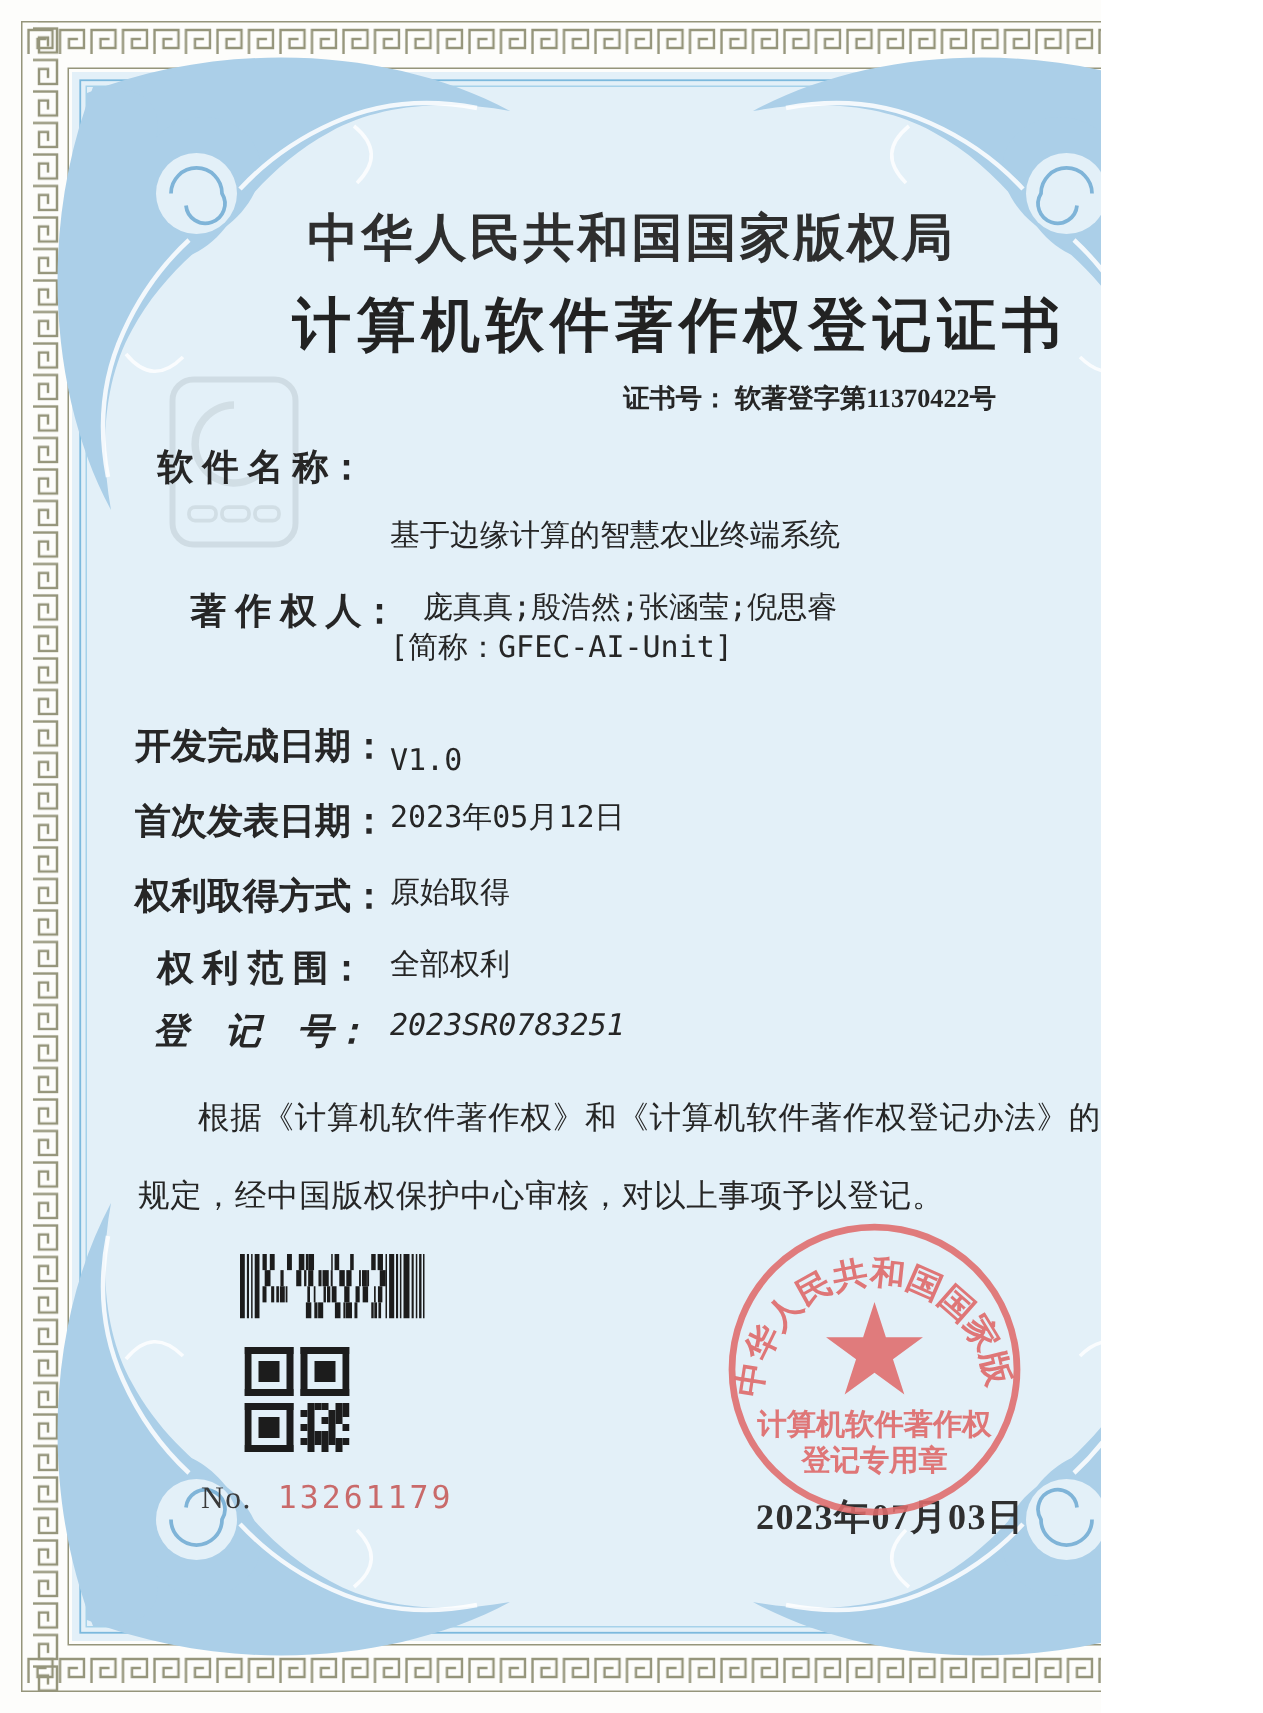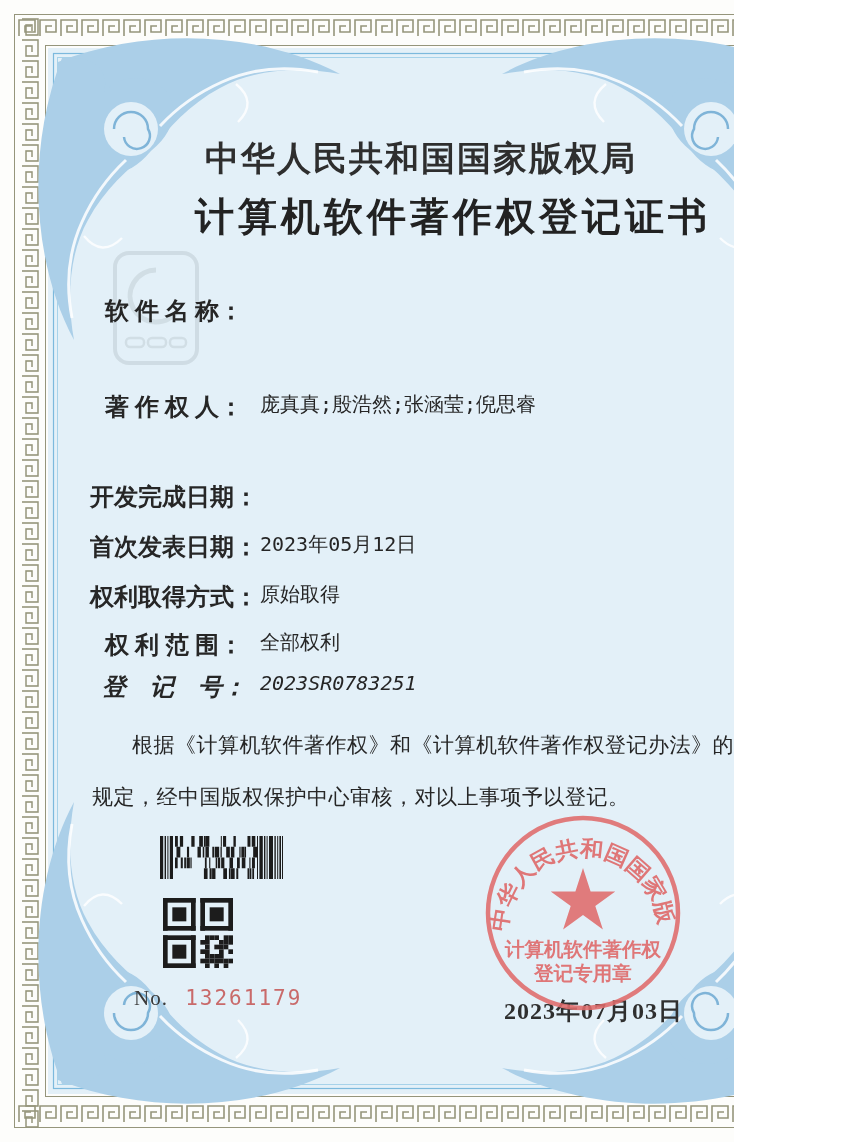--- a/index.html
+++ b/index.html
@@ -9,21 +9,21 @@
   }
   #border-art{position:absolute;left:0;top:0;z-index:0;}
   .content{position:absolute;z-index:2;white-space:nowrap;}
   .title1{top:136px;left:0;width:842px;text-align:center;font-size:34px;font-weight:600;letter-spacing:2px;color:#2e2e2e;}
   .title2{top:190px;left:0;width:842px;text-align:center;font-size:39px;font-weight:700;letter-spacing:4px;color:#222;padding-left:32px;}
   .certno{top:253px;right:70px;font-size:17.5px;font-weight:700;}
   .row{position:absolute;left:88px;display:flex;z-index:2;}
   .row .lbl{width:172px;font-size:24px;font-weight:700;flex:0 0 auto;white-space:pre;text-align:center;}
   .row .val{font-size:20px;font-family:"DejaVu Sans Mono",monospace;white-space:pre;}
   .val-lines div{line-height:27px;}
-  .r0{top:295px;}.r1{top:391px;}.r2{top:481px;}.r3{top:531px;}
+  .r0{top:295px;}.r1{top:391px;margin-left:22px;}.r2{top:481px;}.r3{top:531px;}
   .r4{top:581px;}.r5{top:629px;}.r6{top:671px;font-style:italic;}
   .stmt1{top:731px;left:132px;font-size:21px;letter-spacing:.5px;}
   .stmt2{top:783px;left:92px;font-size:21px;letter-spacing:.5px;}
   .serial{top:986px;left:134px;font-size:21px;}
   .serial .no-label{font-size:21px;color:#3a3a3a;letter-spacing:1px;}
   .serial .no-value{font-family:"DejaVu Sans Mono",monospace;color:#c96a6a;font-size:21px;letter-spacing:2px;margin-left:12px;}
   .issue-date{top:995px;left:504px;font-size:24px;font-weight:600;color:#2f2f2f;letter-spacing:1px;z-index:2;}
   #barcode{position:absolute;left:160px;top:836px;z-index:2;}
   #qrcode{position:absolute;left:163px;top:898px;z-index:2;}
   #stamp{position:absolute;left:470px;top:800px;z-index:3;opacity:.88;}
@@ -82,23 +82,32 @@
   <svg id="watermark" width="88" height="116" viewBox="0 0 88 116">
     <rect x="3" y="3" width="82" height="110" rx="14" fill="none" stroke="#b9c6cc" stroke-width="4"></rect>
     <path d="M44,20 a26,26 0 1 0 22,40" fill="none" stroke="#bcc9cf" stroke-width="5"></path>
     <rect x="14" y="88" width="18" height="9" rx="4" fill="none" stroke="#bcc9cf" stroke-width="2.5"></rect>
     <rect x="36" y="88" width="18" height="9" rx="4" fill="none" stroke="#bcc9cf" stroke-width="2.5"></rect>
     <rect x="58" y="88" width="16" height="9" rx="4" fill="none" stroke="#bcc9cf" stroke-width="2.5"></rect>
   </svg>
 
   <div class="content title1">中华人民共和国国家版权局</div>
   <div class="content title2">计算机软件著作权登记证书</div>
+  <div class="content certno">
+    <span>证书号：</span>
+    <span>软著登字第11370422号</span>
+  </div>
 
   <div class="row r0">
     <div class="lbl">软 件 名 称：</div>
+    <div class="val val-lines">
+      <div>基于边缘计算的智慧农业终端系统</div>
+      <div>[简称：GFEC-AI-Unit]</div>
+      <div>V1.0</div>
+    </div>
   </div>
   <div class="row r1">
     <div class="lbl">著 作 权 人：</div>
     <div class="val">庞真真;殷浩然;张涵莹;倪思睿</div>
   </div>
   <div class="row r2">
     <div class="lbl">开发完成日期：</div>
   </div>
   <div class="row r3">
     <div class="lbl">首次发表日期：</div>

